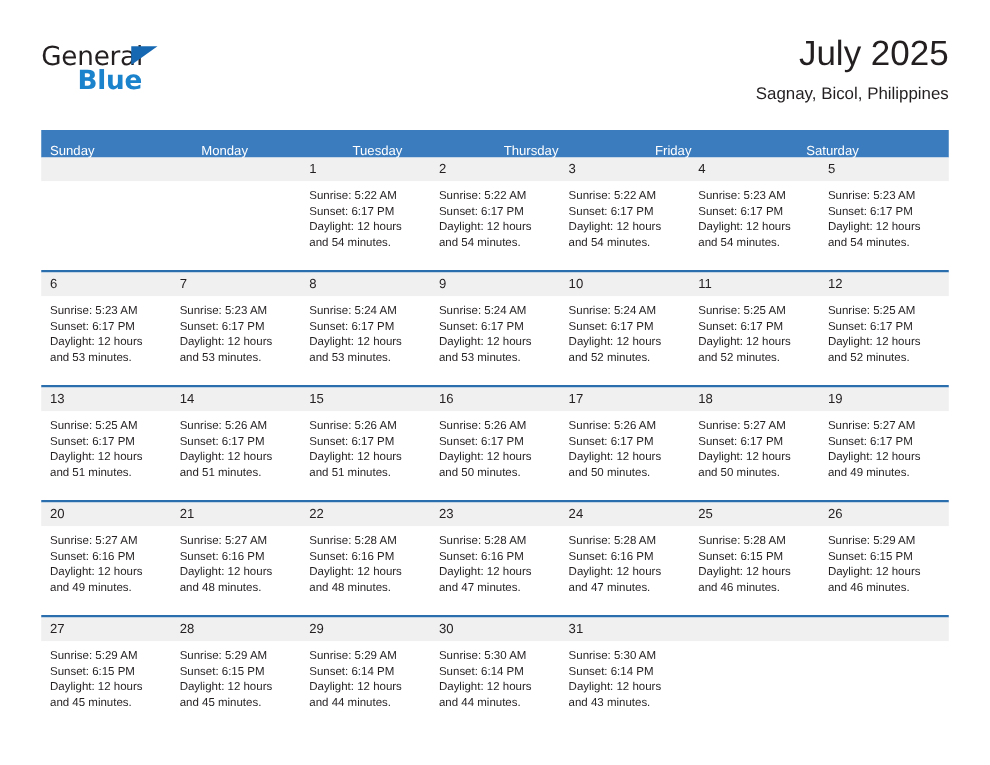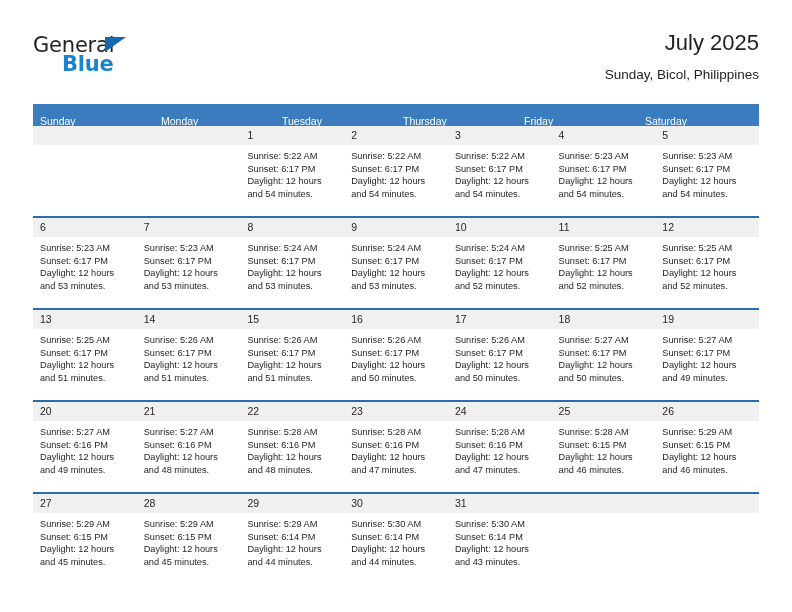--- a/index.html
+++ b/index.html
@@ -71,21 +71,21 @@
     line-height: 22px;
   }
 
   .title-block {
     position: absolute;
     right: 0;
     top: 0;
     text-align: right;
   }
   .cal-title {
-    font-size: 22px;
+    font-size: 28px;
     font-weight: 400;
     color: #231f20;
     line-height: 34px;
     white-space: nowrap;
   }
   .cal-subtitle {
     margin-top: 6px;
     font-size: 13.5px;
     font-weight: 400;
     color: #231f20;
@@ -166,21 +166,21 @@
   <div class="header">
 
     <div class="logo">
       <span class="logo-general">General</span>
       <span class="logo-triangle"></span>
       <span class="logo-blue">Blue</span>
     </div>
 
     <div class="title-block">
       <div class="cal-title">July 2025</div>
-      <div class="cal-subtitle">Sunday, Bicol, Philippines</div>
+      <div class="cal-subtitle">Sagnay, Bicol, Philippines</div>
     </div>
 
   </div>
 
   <div class="calendar">
     <div class="weekdays">
         <div class="weekday">Sunday</div>
         <div class="weekday">Monday</div>
         <div class="weekday">Tuesday</div>
         <div class="weekday">Thursday</div>

